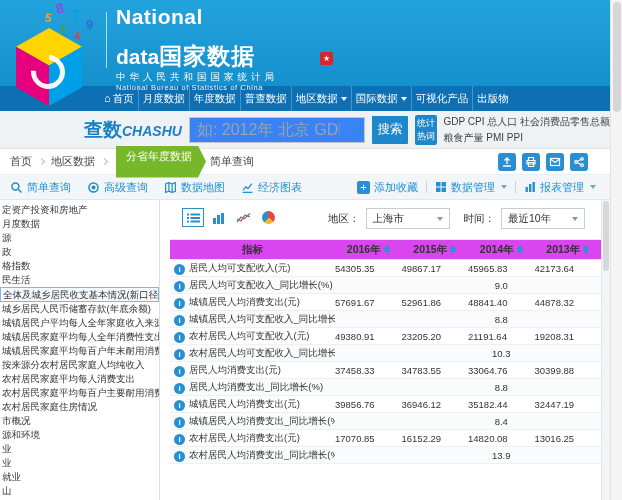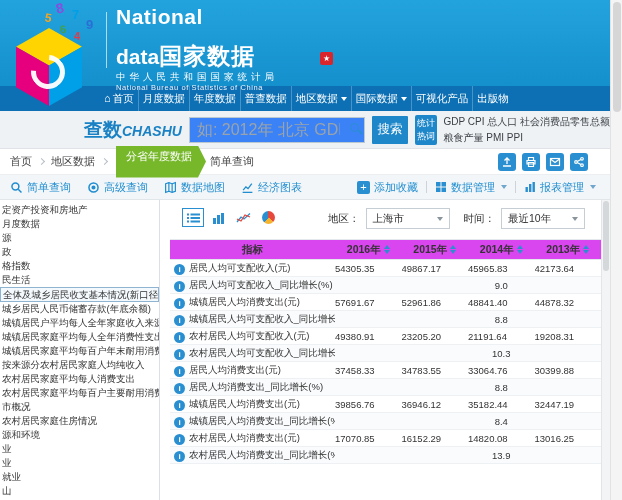--- a/index.html
+++ b/index.html
@@ -329,22 +329,22 @@
       <div class="side-item">格指数</div>
       <div class="side-item">民生活</div>
       <div class="side-item sel">全体及城乡居民收支基本情况(新口径)</div>
       <div class="side-item">城乡居民人民币储蓄存款(年底余额)</div>
       <div class="side-item">城镇居民户平均每人全年家庭收入来源</div>
       <div class="side-item">城镇居民家庭平均每人全年消费性支出</div>
       <div class="side-item">城镇居民家庭平均每百户年末耐用消费品拥有量</div>
       <div class="side-item">按来源分农村居民家庭人均纯收入</div>
       <div class="side-item">农村居民家庭平均每人消费支出</div>
       <div class="side-item">农村居民家庭平均每百户主要耐用消费品拥有量</div>
+      <div class="side-item">农村居民家庭住房情况</div>
       <div class="side-item">市概况</div>
-      <div class="side-item">农村居民家庭住房情况</div>
       <div class="side-item">源和环境</div>
       <div class="side-item">业</div>
       <div class="side-item">业</div>
       <div class="side-item">就业</div>
       <div class="side-item">山</div>
     </div>
 
     <div class="main">
 
       <div class="filter-row">

